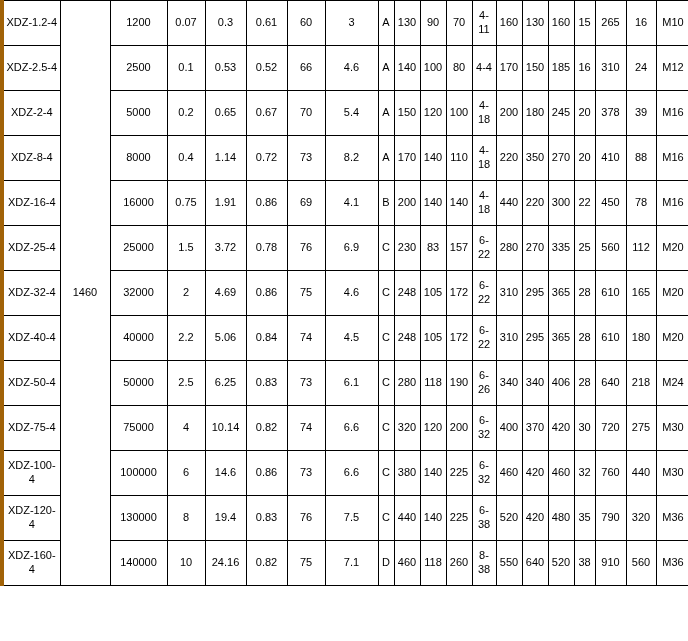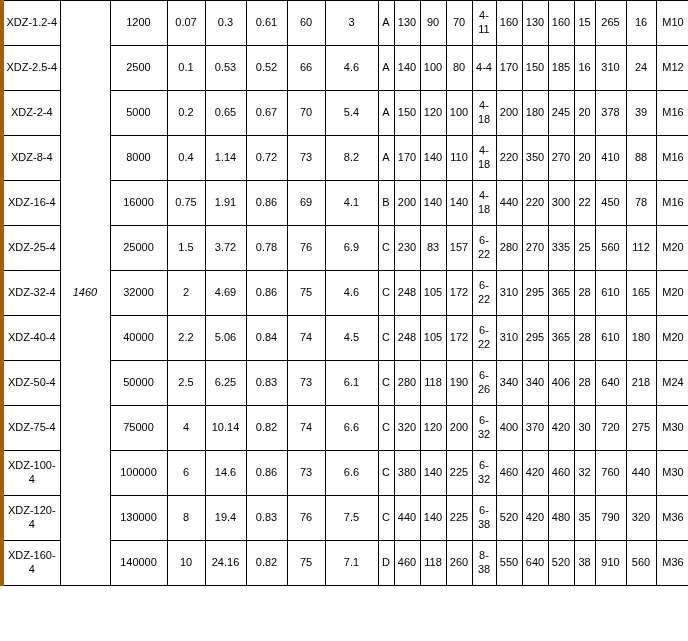--- a/index.html
+++ b/index.html
@@ -34,21 +34,20 @@
     height: 45px;
     box-sizing: border-box;
   }
   td.model {
     font-size: 11.5px;
     text-align: left;
     padding-left: 4px;
   }
   td.speed {
     font-size: 11.5px;
-    font-style: italic;
   }
   td.narrow {
     font-size: 11px;
   }
 </style>
 </head>
 <body>
 
 <table class="spec">
   <colgroup>

